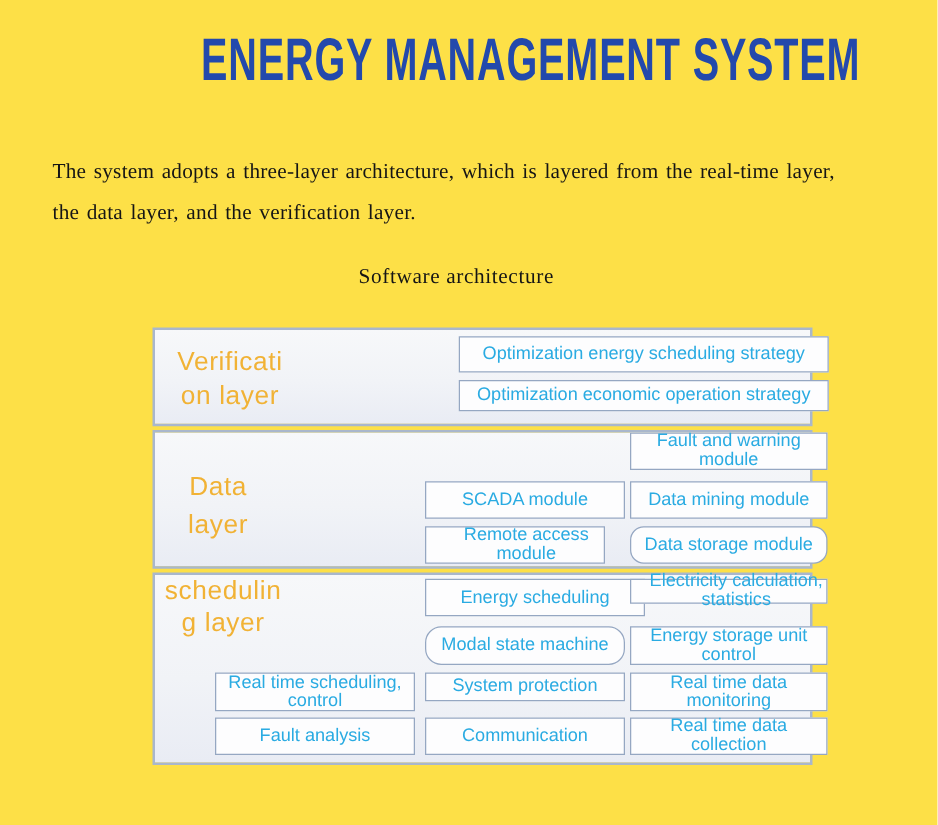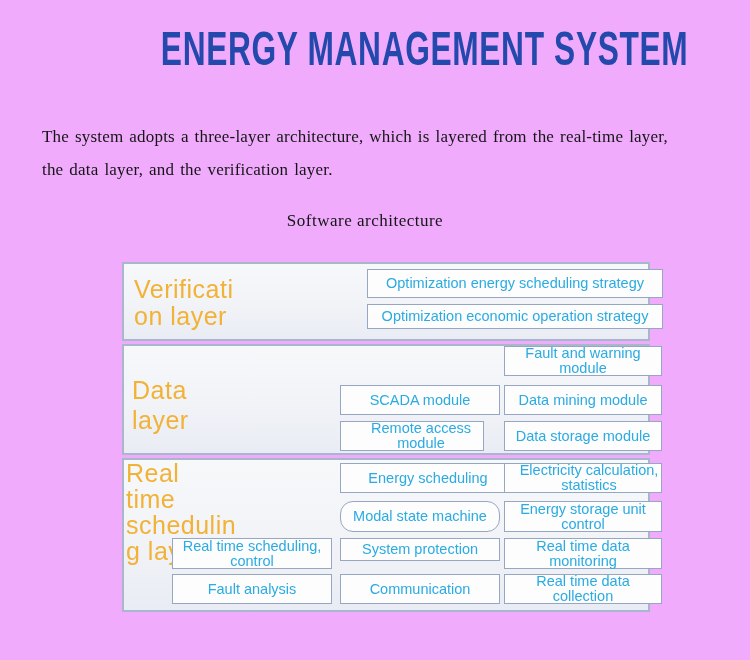--- a/index.html
+++ b/index.html
@@ -1,16 +1,16 @@
 <!DOCTYPE html>
 <html><head>
 <meta charset="utf-8">
 <style>
   html,body{margin:0;padding:0;background:#ffffff;}
-  #page{position:relative;width:750px;height:660px;background:#f0abfc;overflow:hidden;
+  #page{position:relative;width:750px;height:660px;background:#fde047;overflow:hidden;
         font-family:"Liberation Sans",sans-serif;}
 
   
   #title-wrap{position:absolute;left:0;top:22px;width:750px;height:54px;line-height:54px;
               text-align:center;}
   #title-text{display:inline-block;font-size:48px;font-weight:bold;letter-spacing:1px;
               color:#2349ac;transform:translateX(25px) scale(0.66,1);transform-origin:center;
               white-space:nowrap;}
 
   
@@ -26,43 +26,43 @@
 
   
   #diagram{position:absolute;left:122px;top:262px;width:528px;height:350px;}
   .layer-band{position:absolute;left:0;width:528px;box-sizing:border-box;
               border:2px solid #a9b7cc;
               background:linear-gradient(180deg,#f7f8fa 0%,#f1f3f7 55%,#e9ecf4 100%);}
   #band-verification{top:0;height:79px;}
   #band-data{top:82px;height:111px;}
   #band-realtime{top:196px;height:154px;}
 
-  .layer-label{position:absolute;color:#f1b235;font-size:25px;letter-spacing:0.5px;
-               text-align:left;}
+  .layer-label{position:absolute;color:#f1b235;font-size:21px;letter-spacing:0.5px;
+               text-align:center;}
   #label-verification{left:10px;top:12px;width:100px;line-height:27px;}
   #label-data{left:8px;top:29px;width:85px;line-height:30px;}
   #label-realtime{left:2px;top:0;width:105px;line-height:26px;}
 
   .module{position:absolute;box-sizing:border-box;background:#fdfdfe;
           border:1.4px solid #95a7c2;color:#2aabe2;font-size:14.5px;line-height:15px;
           display:flex;align-items:center;justify-content:center;text-align:center;
           white-space:pre-line;margin-left:15px;}
 
   
   .m-v0{left:228px;top:5px;width:296px;height:29px;}
   .m-v1{left:228px;top:40px;width:296px;height:25px;}
   
   .m-d0{left:365px;top:0;width:158px;height:30px;}
   .m-d1{left:201px;top:39px;width:160px;height:30px;}
   .m-d2{left:365px;top:39px;width:158px;height:30px;}
   .m-d3{left:201px;top:75px;width:144px;height:30px;padding-left:18px;}
-  .m-d4{left:365px;top:75px;width:158px;height:30px;}
+  .m-d4{left:365px;top:75px;width:158px;height:30px;border-radius:11px;}
   
   .m-r0{left:201px;top:3px;width:176px;height:30px;}
-  .m-r1{left:365px;top:3px;width:158px;height:30px;padding-left:12px;}
+  .m-r1{left:365px;top:3px;width:158px;height:20px;padding-left:12px;}
   .m-r2{left:201px;top:41px;width:160px;height:31px;border-radius:13px;}
   .m-r3{left:365px;top:41px;width:158px;height:31px;}
   .m-r4{left:33px;top:78px;width:160px;height:31px;}
   .m-r5{left:201px;top:78px;width:160px;height:23px;}
   .m-r6{left:365px;top:78px;width:158px;height:31px;}
   .m-r7{left:33px;top:114px;width:160px;height:30px;}
   .m-r8{left:201px;top:114px;width:160px;height:30px;}
   .m-r9{left:365px;top:114px;width:158px;height:30px;}
 </style>
 </head>
@@ -100,21 +100,20 @@
       <div class="module m-d0">Fault and warning
 module</div>
       <div class="module m-d1">SCADA module</div>
       <div class="module m-d2">Data mining module</div>
       <div class="module m-d3">Remote access module</div>
       <div class="module m-d4">Data storage module</div>
     </div>
 
     <div id="band-realtime" class="layer-band">
       <div id="label-realtime" class="layer-label">
-        <div>Real time</div>
         <div>schedulin</div>
         <div>g layer</div>
       </div>
       <div class="module m-r0">Energy scheduling</div>
       <div class="module m-r1">Electricity calculation,
 statistics</div>
       <div class="module m-r2">Modal state machine</div>
       <div class="module m-r3">Energy storage unit
 control</div>
       <div class="module m-r4">Real time scheduling,

